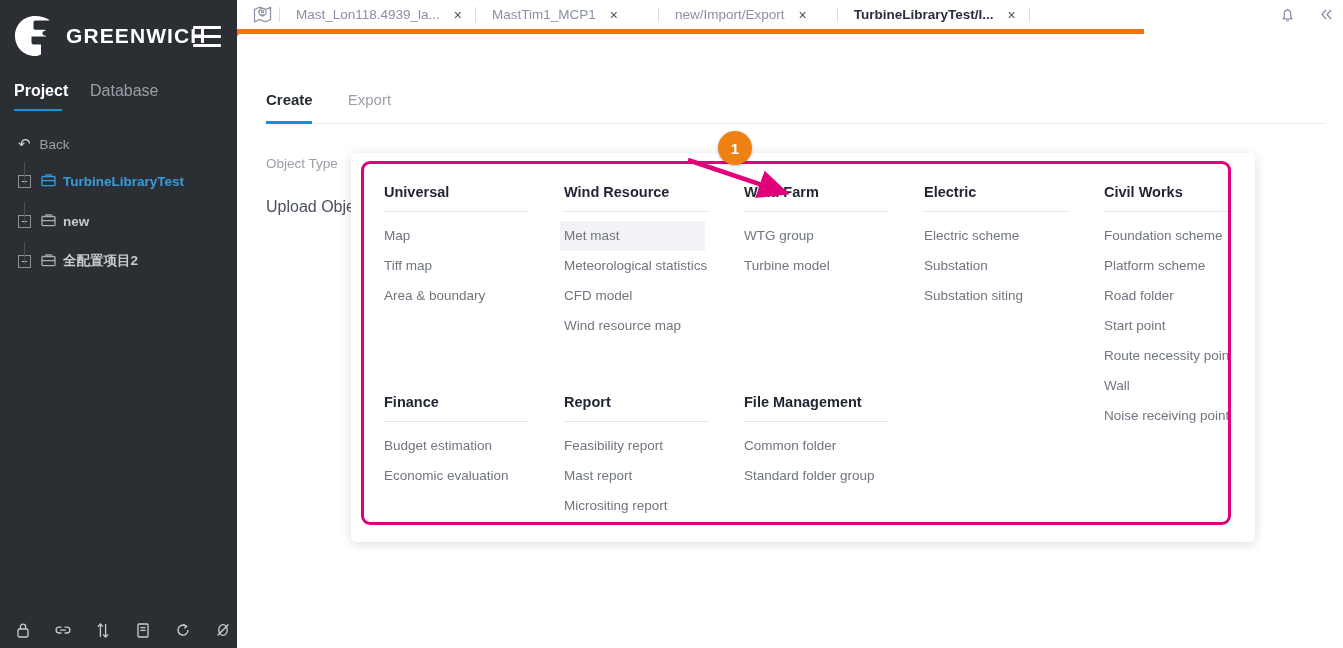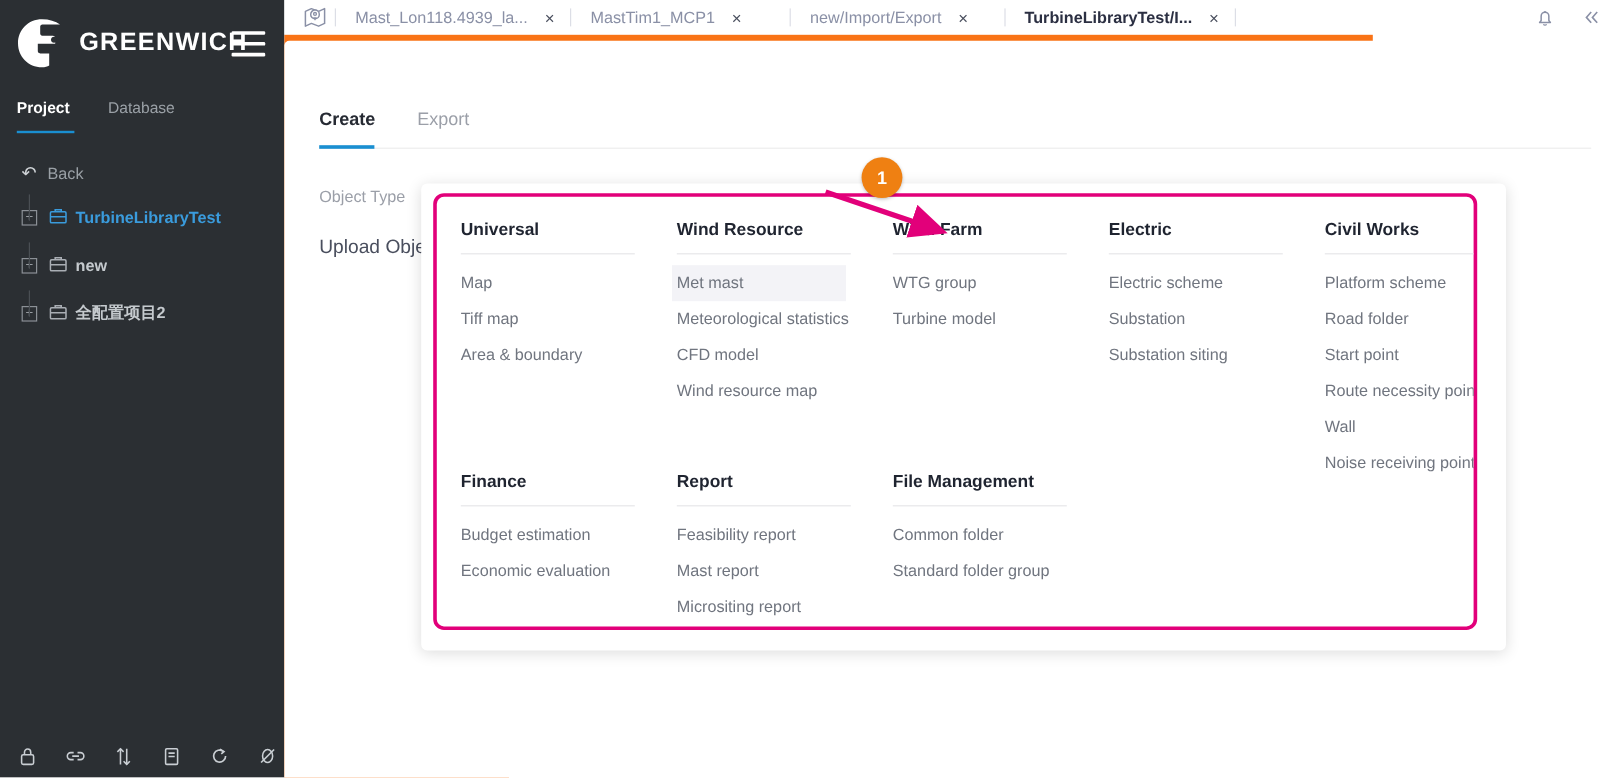--- a/index.html
+++ b/index.html
@@ -48,21 +48,21 @@
   .hamburger span {
     display: block; height: 3px; width: 28px; background: #ffffff; border-radius: 1px;
   }
 
   .side-tabs {
     position: absolute; left: 0; top: 82px;
     width: 237px; height: 34px;
   }
   .side-tab {
     position: absolute; top: 0;
-    font-size: 13px;
+    font-size: 16px;
     cursor: pointer;
     padding-bottom: 8px;
   }
   .side-tab.active { left: 14px; color: #ffffff; font-weight: bold; }
   .side-tab.inactive { left: 90px; color: #9aa0a6; }
   .side-tab-underline {
     position: absolute; left: 14px; top: 27px;
     width: 48px; height: 2px; background: #1a8fd1;
   }
 
@@ -463,20 +463,21 @@
             <div class="mcol" style="left: 560px; top: 20px;">
               <div class="mcol-title">Electric</div>
               <div class="mcol-rule"></div>
               <div class="mitem">Electric scheme</div>
               <div class="mitem">Substation</div>
               <div class="mitem">Substation siting</div>
             </div>
             <div class="mcol" style="left: 740px; top: 20px;">
               <div class="mcol-title">Civil Works</div>
               <div class="mcol-rule"></div>
+              <div class="mitem">Foundation scheme</div>
               <div class="mitem">Platform scheme</div>
               <div class="mitem">Road folder</div>
               <div class="mitem">Start point</div>
               <div class="mitem">Route necessity point</div>
               <div class="mitem">Wall</div>
               <div class="mitem">Noise receiving point</div>
             </div>
             <div class="mcol" style="left: 20px; top: 230px;">
               <div class="mcol-title">Finance</div>
               <div class="mcol-rule"></div>

